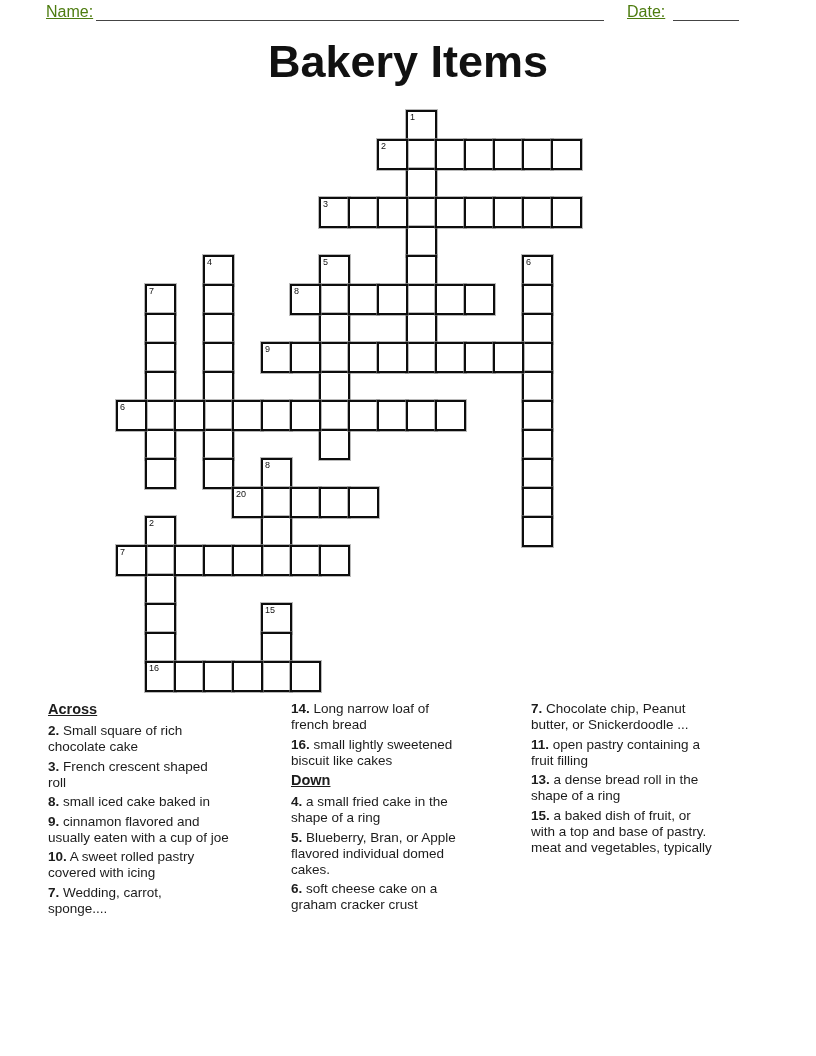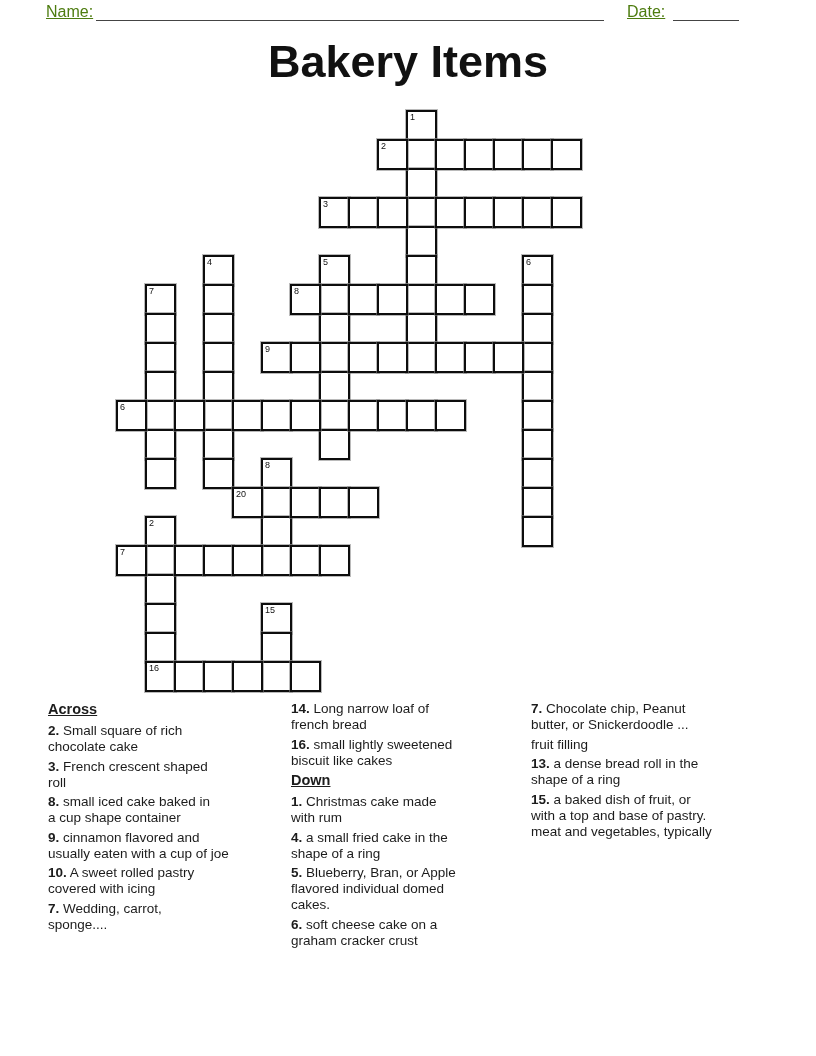--- a/index.html
+++ b/index.html
@@ -219,21 +219,20 @@
       <div class="clue">
         <div class="clue-line"><span class="clue-num">2.</span> Small square of rich</div>
         <div class="clue-line">chocolate cake</div>
       </div>
       <div class="clue">
         <div class="clue-line"><span class="clue-num">3.</span> French crescent shaped</div>
         <div class="clue-line">roll</div>
       </div>
       <div class="clue">
         <div class="clue-line"><span class="clue-num">8.</span> small iced cake baked in</div>
-        <div class="clue-line">a cup shape container</div>
       </div>
       <div class="clue">
         <div class="clue-line"><span class="clue-num">9.</span> cinnamon flavored and</div>
         <div class="clue-line">usually eaten with a cup of joe</div>
       </div>
       <div class="clue">
         <div class="clue-line"><span class="clue-num">10.</span> A sweet rolled pastry</div>
         <div class="clue-line">covered with icing</div>
       </div>
       <div class="clue">
@@ -244,44 +243,41 @@
   <div class="clue-col" id="clue-col-1">
       <div class="clue">
         <div class="clue-line"><span class="clue-num">14.</span> Long narrow loaf of</div>
         <div class="clue-line">french bread</div>
       </div>
       <div class="clue">
         <div class="clue-line"><span class="clue-num">16.</span> small lightly sweetened</div>
         <div class="clue-line">biscuit like cakes</div>
       </div>
       <div class="clue-heading">Down</div>
-      <div class="clue">
-        <div class="clue-line"><span class="clue-num">1.</span> Christmas cake made</div>
-        <div class="clue-line">with rum</div>
-      </div>
       <div class="clue">
         <div class="clue-line"><span class="clue-num">4.</span> a small fried cake in the</div>
         <div class="clue-line">shape of a ring</div>
       </div>
       <div class="clue">
         <div class="clue-line"><span class="clue-num">5.</span> Blueberry, Bran, or Apple</div>
         <div class="clue-line">flavored individual domed</div>
         <div class="clue-line">cakes.</div>
       </div>
       <div class="clue">
         <div class="clue-line"><span class="clue-num">6.</span> soft cheese cake on a</div>
         <div class="clue-line">graham cracker crust</div>
       </div>
     </div>
   <div class="clue-col" id="clue-col-2">
       <div class="clue">
         <div class="clue-line"><span class="clue-num">7.</span> Chocolate chip, Peanut</div>
         <div class="clue-line">butter, or Snickerdoodle ...</div>
       </div>
       <div class="clue">
+        <div class="clue-line"><span class="clue-num">11.</span> open pastry containing a</div>
         <div class="clue-line">fruit filling</div>
       </div>
       <div class="clue">
         <div class="clue-line"><span class="clue-num">13.</span> a dense bread roll in the</div>
         <div class="clue-line">shape of a ring</div>
       </div>
       <div class="clue">
         <div class="clue-line"><span class="clue-num">15.</span> a baked dish of fruit, or</div>
         <div class="clue-line">with a top and base of pastry.</div>
         <div class="clue-line">meat and vegetables, typically</div>

